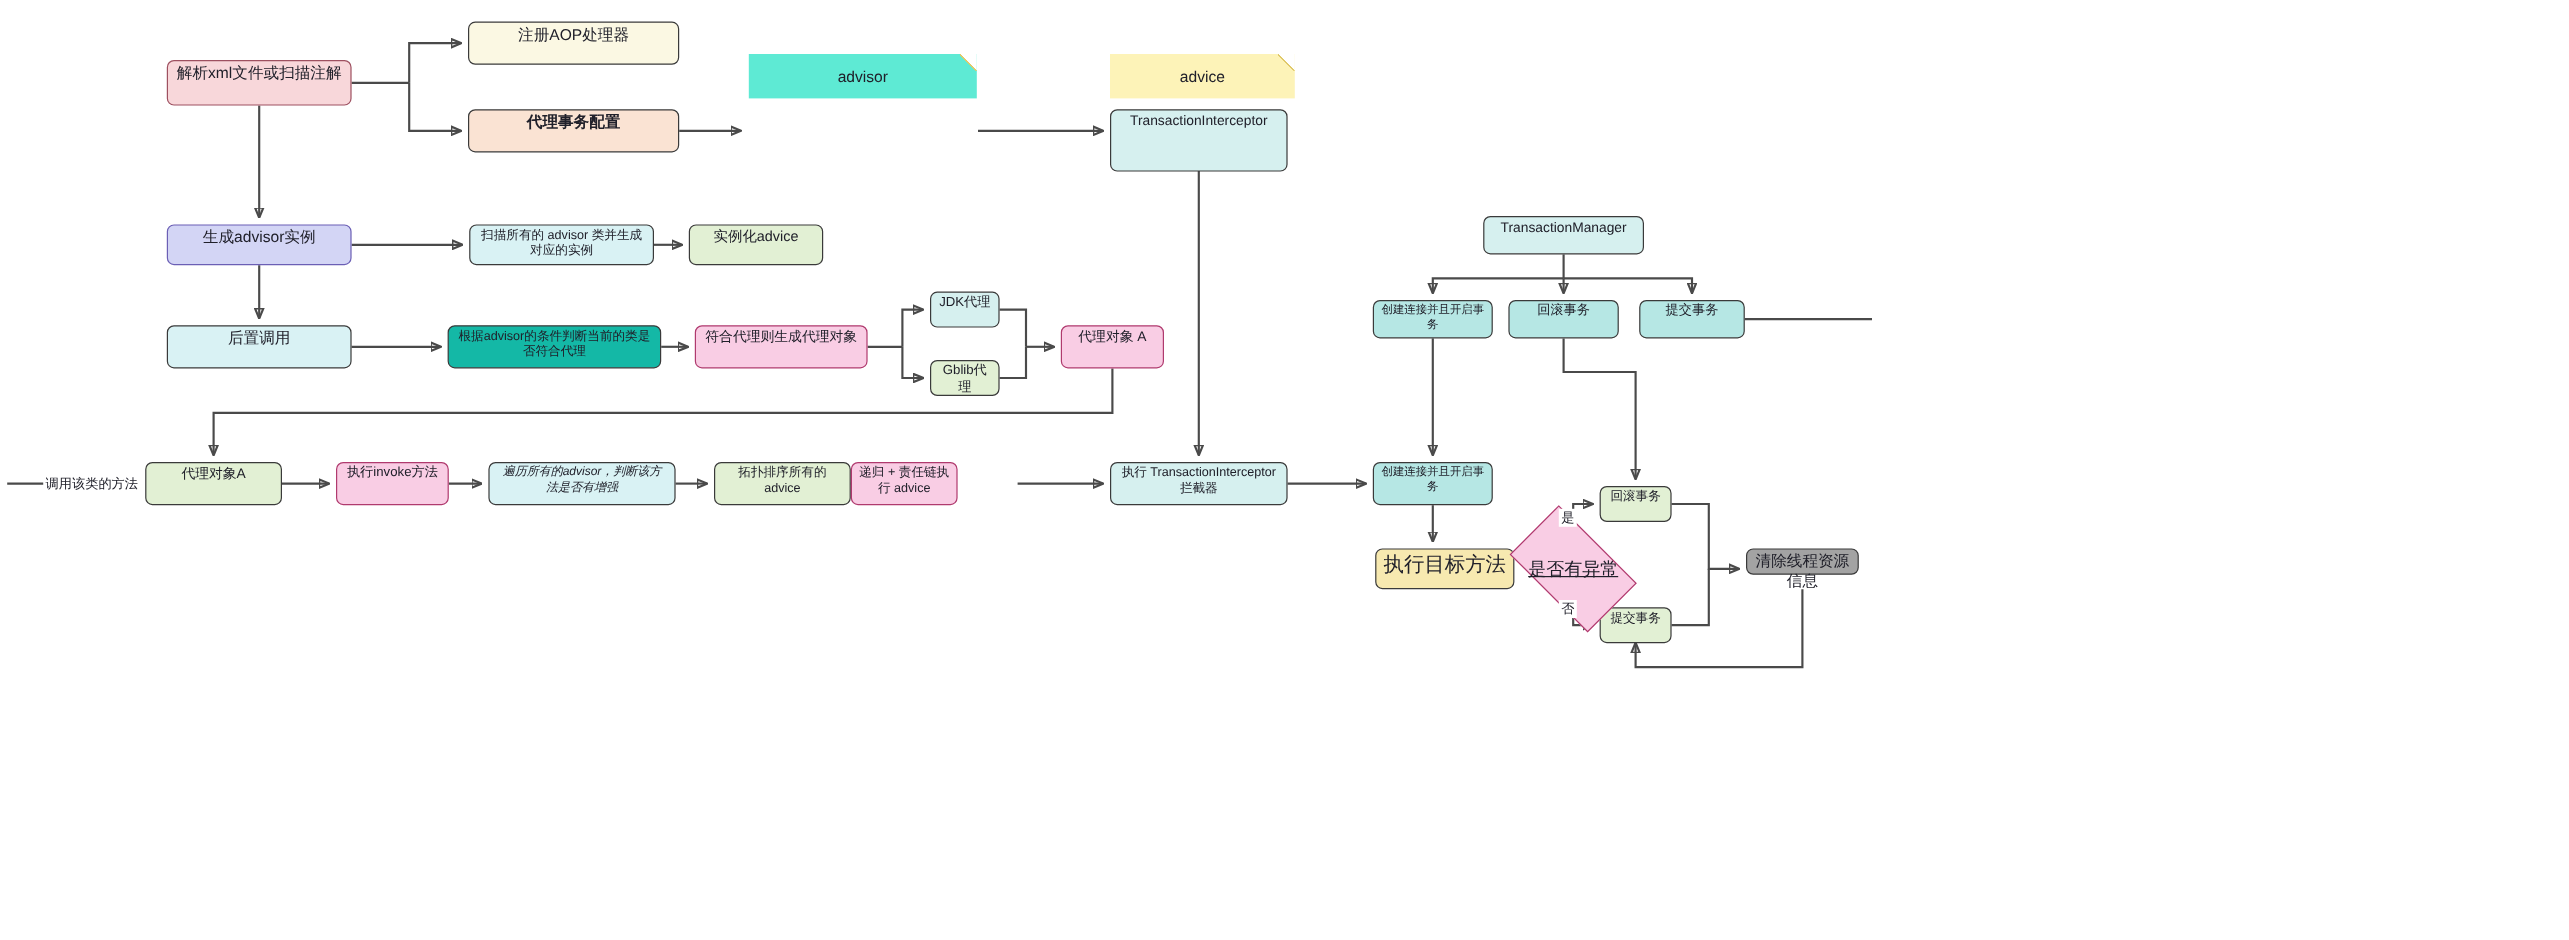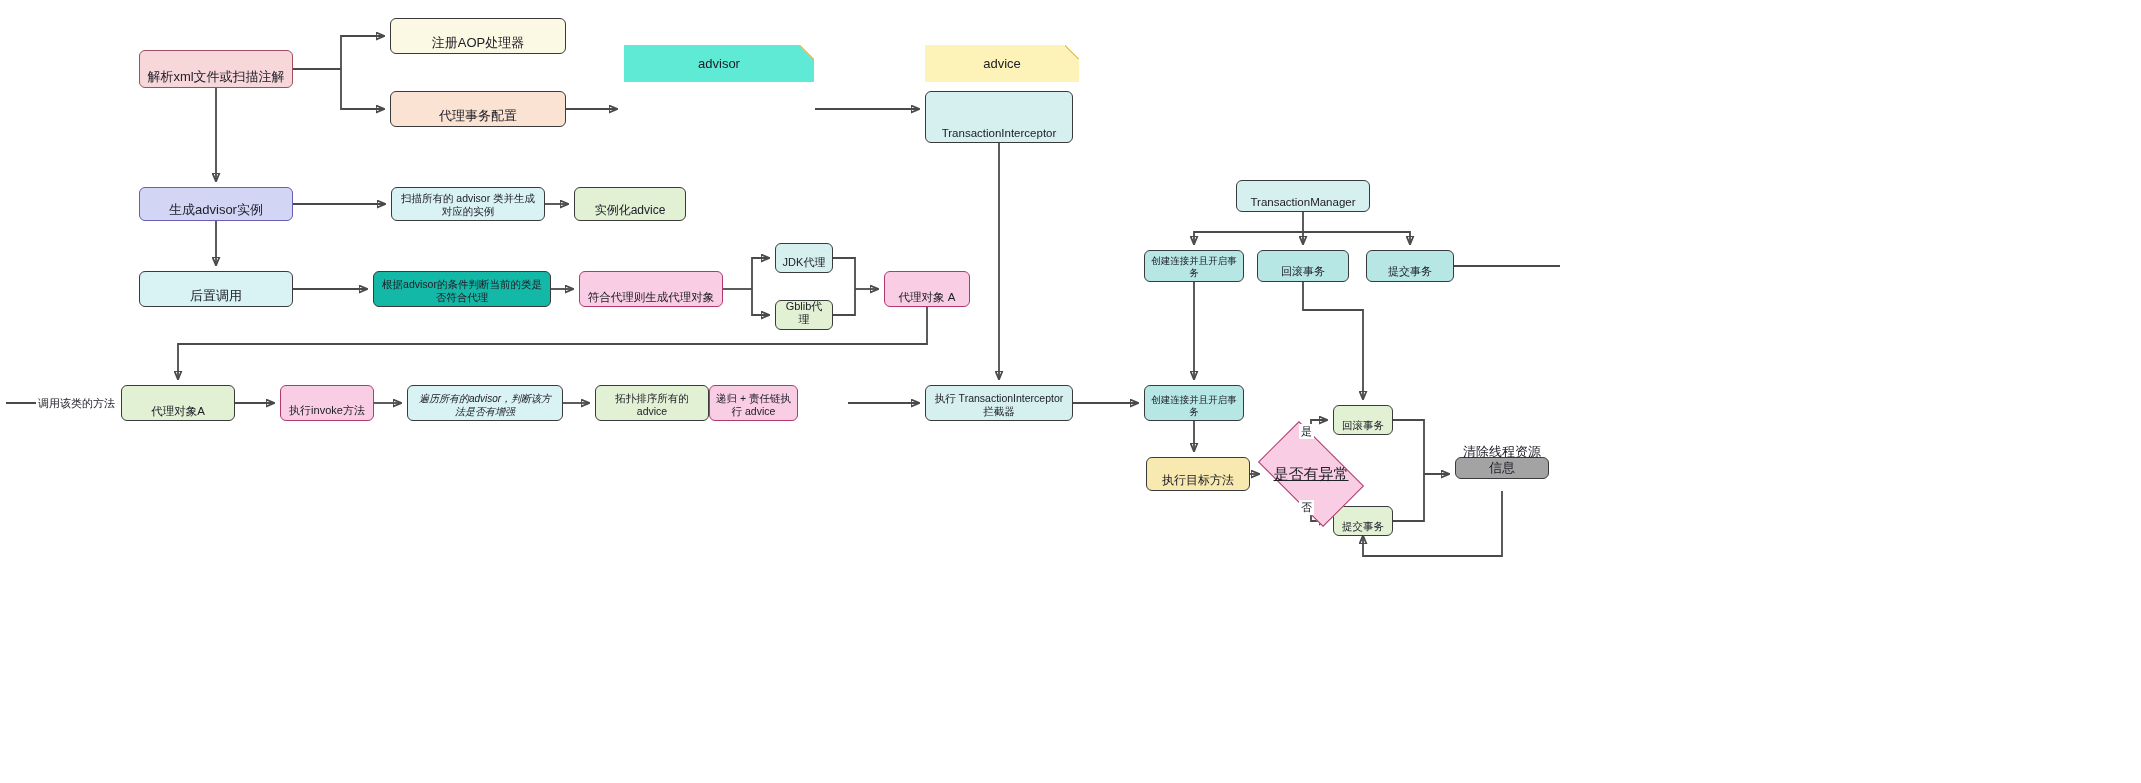--- a/index.html
+++ b/index.html
@@ -1,19 +1,19 @@
 <!DOCTYPE html>
 <html><head>
 <meta charset="utf-8">
 <style>
   html,body{margin:0;padding:0;background:#ffffff;}
   body{font-family:"Liberation Sans","DejaVu Sans",sans-serif;}
   #canvas{position:relative;width:2141px;height:783px;overflow:hidden;background:#fff;}
   .node{position:absolute;box-sizing:border-box;border:1.6px solid #3a3a3a;border-radius:6px;
-        display:flex;align-items:flex-end;justify-content:center;text-align:center;
+        display:flex;align-items:flex-start;justify-content:center;text-align:center;
         font-size:13px;color:#20202a;line-height:1.25;padding:2px 6px;}
   .note{position:absolute;box-sizing:border-box;border:none;border-radius:0;
         display:flex;align-items:center;justify-content:center;text-align:center;
         font-size:13px;color:#20202a;}
   .note .fold{position:absolute;right:0;top:0;width:14px;height:14px;
         background:linear-gradient(225deg,#ffffff 0 49%,#e0c96a 50% 54%,transparent 55%);}
   .diamond{position:absolute;box-sizing:border-box;display:flex;align-items:center;
         justify-content:center;text-align:center;font-size:11px;color:#20202a;}
   .diamond .dshape{position:absolute;inset:0;background:#f9cde4;border:1.6px solid #b03a6e;
         transform:rotate(45deg);}
@@ -102,21 +102,21 @@
   </svg>
 
   <div class="node" style="left:139px;top:50px;width:154px;height:38px;background:#f8d7da;border-color:#9e5060;">
     <span>解析xml文件或扫描注解</span>
   </div>
 
   <div class="node" style="left:390px;top:18px;width:176px;height:36px;background:#fbf8e3;">
     <span>注册AOP处理器</span>
   </div>
 
-  <div class="node" style="left:390px;top:91px;width:176px;height:36px;background:#fae3d3;">
+  <div class="node" style="left:390px;top:91px;width:176px;height:36px;background:#fae3d3;font-weight:bold;">
     <span>代理事务配置</span>
   </div>
 
 
   <div class="node" style="left:925px;top:91px;width:148px;height:52px;background:#d6f0ef;font-size:11.5px;">
     <span>TransactionInterceptor</span>
   </div>
 
   <div class="node" style="left:139px;top:187px;width:154px;height:34px;background:#d3d5f5;border-color:#6b5fb5;">
     <span>生成advisor实例</span>
@@ -191,21 +191,21 @@
   </div>
 
   <div class="node" style="left:925px;top:385px;width:148px;height:36px;background:#d6f0ef;font-size:10.5px;">
     <span>执行 TransactionInterceptor 拦截器</span>
   </div>
 
   <div class="node" style="left:1144px;top:385px;width:100px;height:36px;background:#b6e7e4;font-size:9.5px;">
     <span>创建连接并且开启事务</span>
   </div>
 
-  <div class="node" style="left:1146px;top:457px;width:104px;height:34px;background:#f7e9b0;font-size:12px;">
+  <div class="node" style="left:1146px;top:457px;width:116px;height:34px;background:#f7e9b0;font-size:17px;">
     <span>执行目标方法</span>
   </div>
 
   <div class="node" style="left:1333px;top:405px;width:60px;height:30px;background:#e2f0d4;font-size:10.5px;">
     <span>回滚事务</span>
   </div>
 
   <div class="node" style="left:1333px;top:506px;width:60px;height:30px;background:#e2f0d4;font-size:10.5px;">
     <span>提交事务</span>
   </div>

